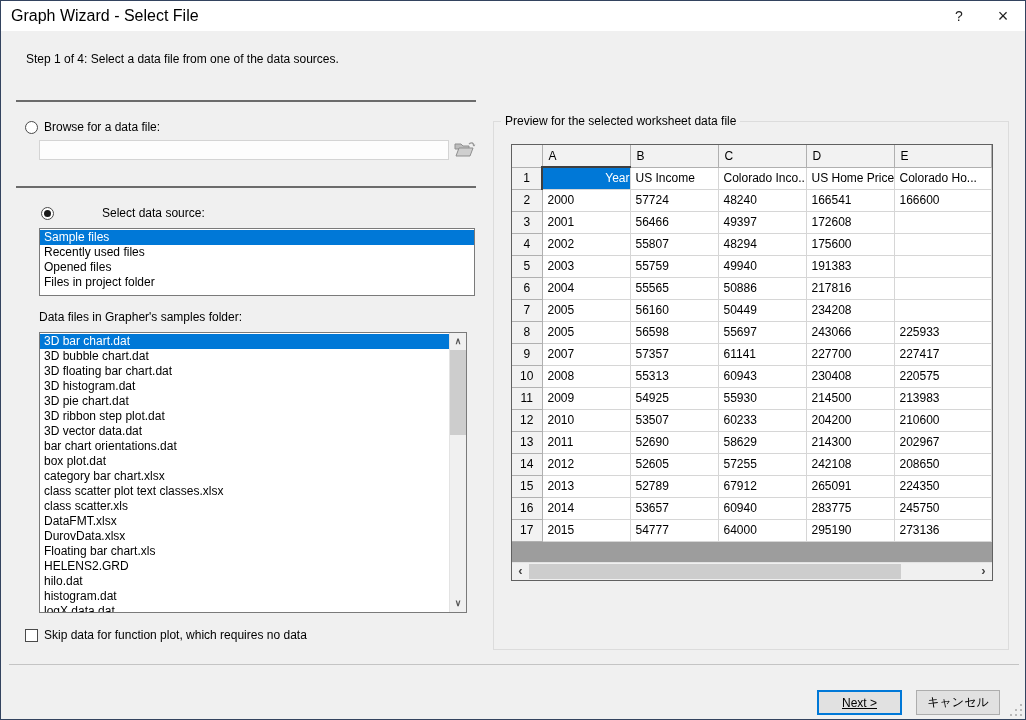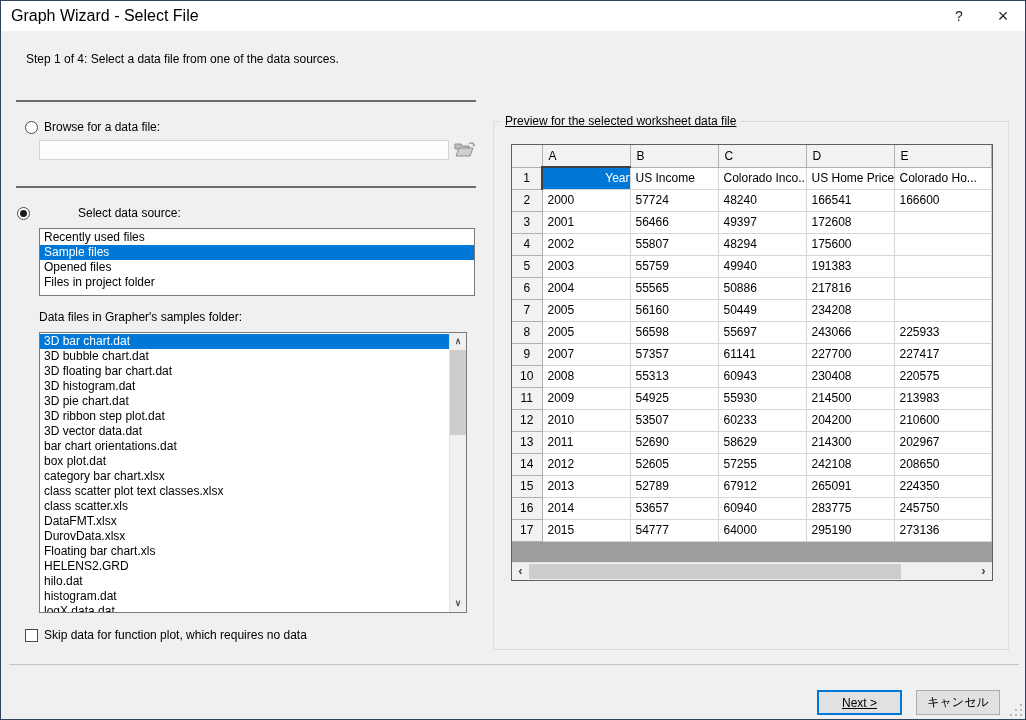--- a/index.html
+++ b/index.html
@@ -24,21 +24,21 @@
   .tb-btn.close { font-size:18px; font-weight:300; }
 
   
   .step-text { position:absolute; left:25px; top:51px; }
   .sep { position:absolute; height:2px; background:#6b6b6b; }
   .sep1 { left:15px; top:99px;  width:460px; }
   .sep2 { left:15px; top:185px; width:460px; }
 
   .radio-row { position:absolute; display:flex; align-items:center; gap:6px; }
   .radio-row.r1 { left:24px; top:119px; }
-  .radio-row.r2 { left:16px; top:205px;gap:48px; }
+  .radio-row.r2 { left:40px; top:205px;gap:48px; }
   .radio {
     width:13px; height:13px; border:1px solid #4a4a4a; border-radius:50%;
     background:#fff; position:relative; flex:0 0 auto;
   }
   .radio.checked::after {
     content:""; position:absolute; left:2px; top:2px; width:7px; height:7px;
     border-radius:50%; background:#1a1a1a;
   }
 
   .path-input {
@@ -71,21 +71,21 @@
 
   .check-row { position:absolute; left:24px; top:627px; display:flex; align-items:center; gap:6px; }
   .checkbox { width:13px; height:13px; border:1px solid #4a4a4a; background:#fff; flex:0 0 auto; }
 
   
   .groupbox {
     position:absolute; left:492px; top:120px; width:516px; height:529px;
     border:1px solid #dcdcdc;
   }
   .group-label {
-    position:absolute; top:-8px; left:7px; background:#f0f0f0; padding:0 4px; white-space:nowrap;text-decoration:underline;
+    position:absolute; top:-8px; left:7px; background:#f0f0f0; padding:0 4px; white-space:nowrap;
   }
   .table-wrap {
     position:absolute; left:17px; top:22px; width:482px; height:437px;
     border:1px solid #606060; background:#fff;
     display:flex; flex-direction:column; overflow:hidden;
   }
   table.grid { border-collapse:collapse; table-layout:fixed; width:100%; }
   table.grid th, table.grid td {
     height:22px; font-weight:normal; white-space:nowrap; overflow:hidden;
     font-size:12px;
@@ -147,22 +147,22 @@
       <path d="M18.6 4.2 l1.6 1.4 1.2 -2.2 z" fill="#9a9a9a"></path>
     </svg>
   </span>
   <div class="sep sep2"></div>
 
   <div class="radio-row r2">
     <span class="radio checked"></span>
     <span>Select data source:</span>
   </div>
   <div class="listbox source-list" id="source-list">
+      <div class="lb-item selected">Sample files</div>
       <div class="lb-item">Recently used files</div>
-      <div class="lb-item selected">Sample files</div>
       <div class="lb-item">Opened files</div>
       <div class="lb-item">Files in project folder</div>
     </div>
 
   <div class="samples-label">Data files in Grapher's samples folder:</div>
   <div class="listbox file-list">
     <div class="file-items" id="file-items">
         <div class="lb-item selected">3D bar chart.dat</div>
         <div class="lb-item">3D bubble chart.dat</div>
         <div class="lb-item">3D floating bar chart.dat</div>

